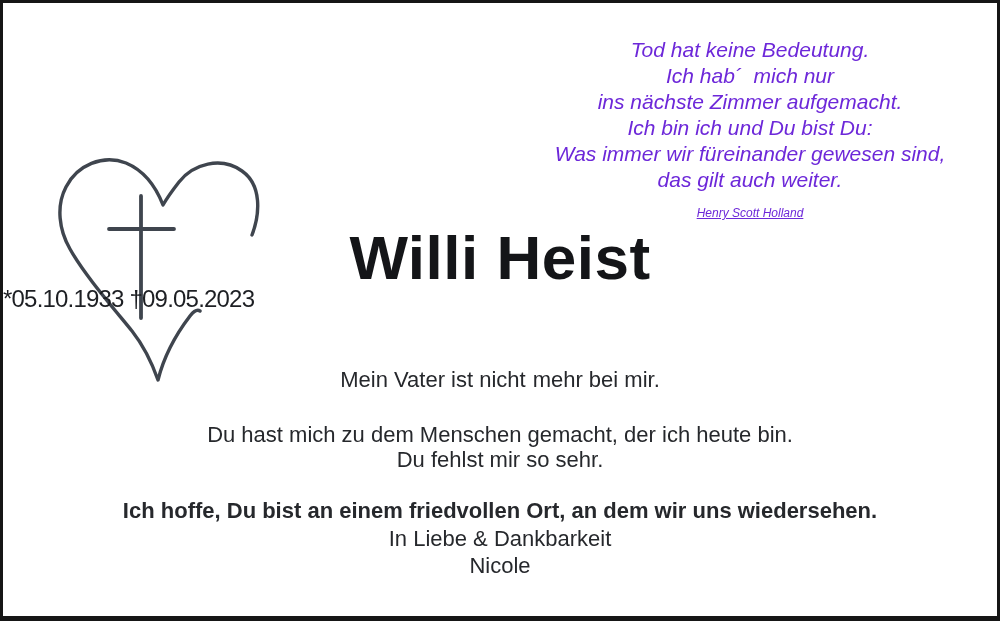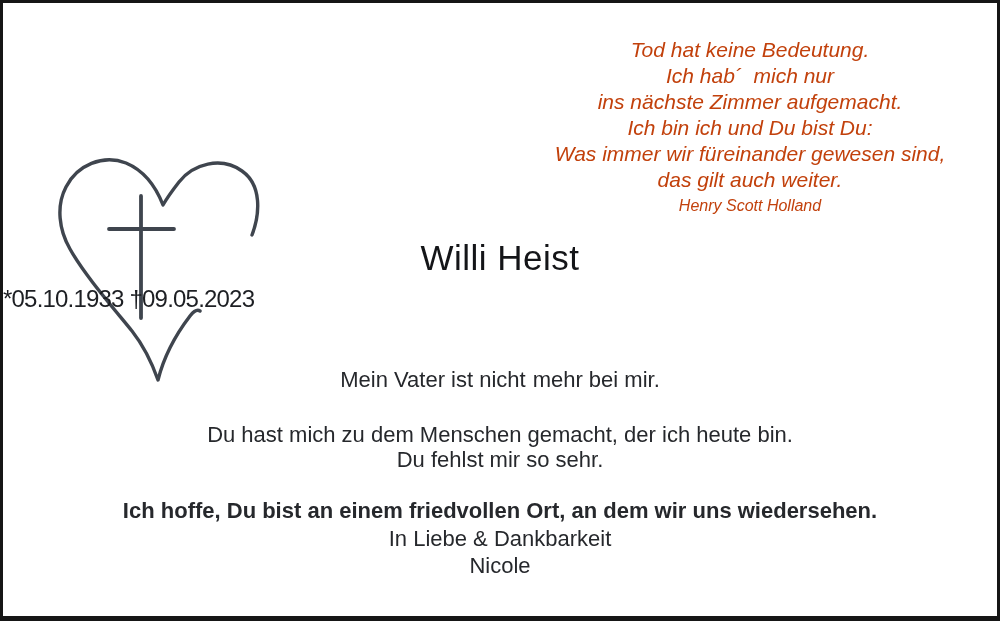--- a/index.html
+++ b/index.html
@@ -25,28 +25,28 @@
   .heart{position:absolute;left:50px;top:149px;width:207px;height:233px;}
   .heart path{fill:none;stroke:var(--heart-stroke);stroke-linecap:round;stroke-linejoin:round;}
   .heart .heart-outline{stroke-width:3.4px;}
   .heart .cross-lines{stroke-width:3.8px;}
   
   .poem{
     position:absolute;left:498px;top:34px;width:498px;
     text-align:center;
     font-style:italic;
     font-size:21px;line-height:26px;
-    color:#c2410c;
+    color:#6d28d9;
   }
-  .poem-attr{font-size:16px;line-height:22px;margin-top:2px;}
+  .poem-attr{font-size:12px;line-height:22px;margin-top:9px;text-decoration:underline;}
   
   .name{
     position:absolute;left:0;top:230px;width:100%;
     margin:0;text-align:center;
-    font-size:35px;line-height:50px;font-weight:400;
+    font-size:62px;line-height:50px;font-weight:700;
     letter-spacing:0.5px;
     color:var(--name-color);
   }
   .dates{
     position:absolute;left:0;top:282px;width:100%;
     font-size:24px;line-height:28px;
     letter-spacing:-0.8px;
     color:#1d1f23;
   }
   

